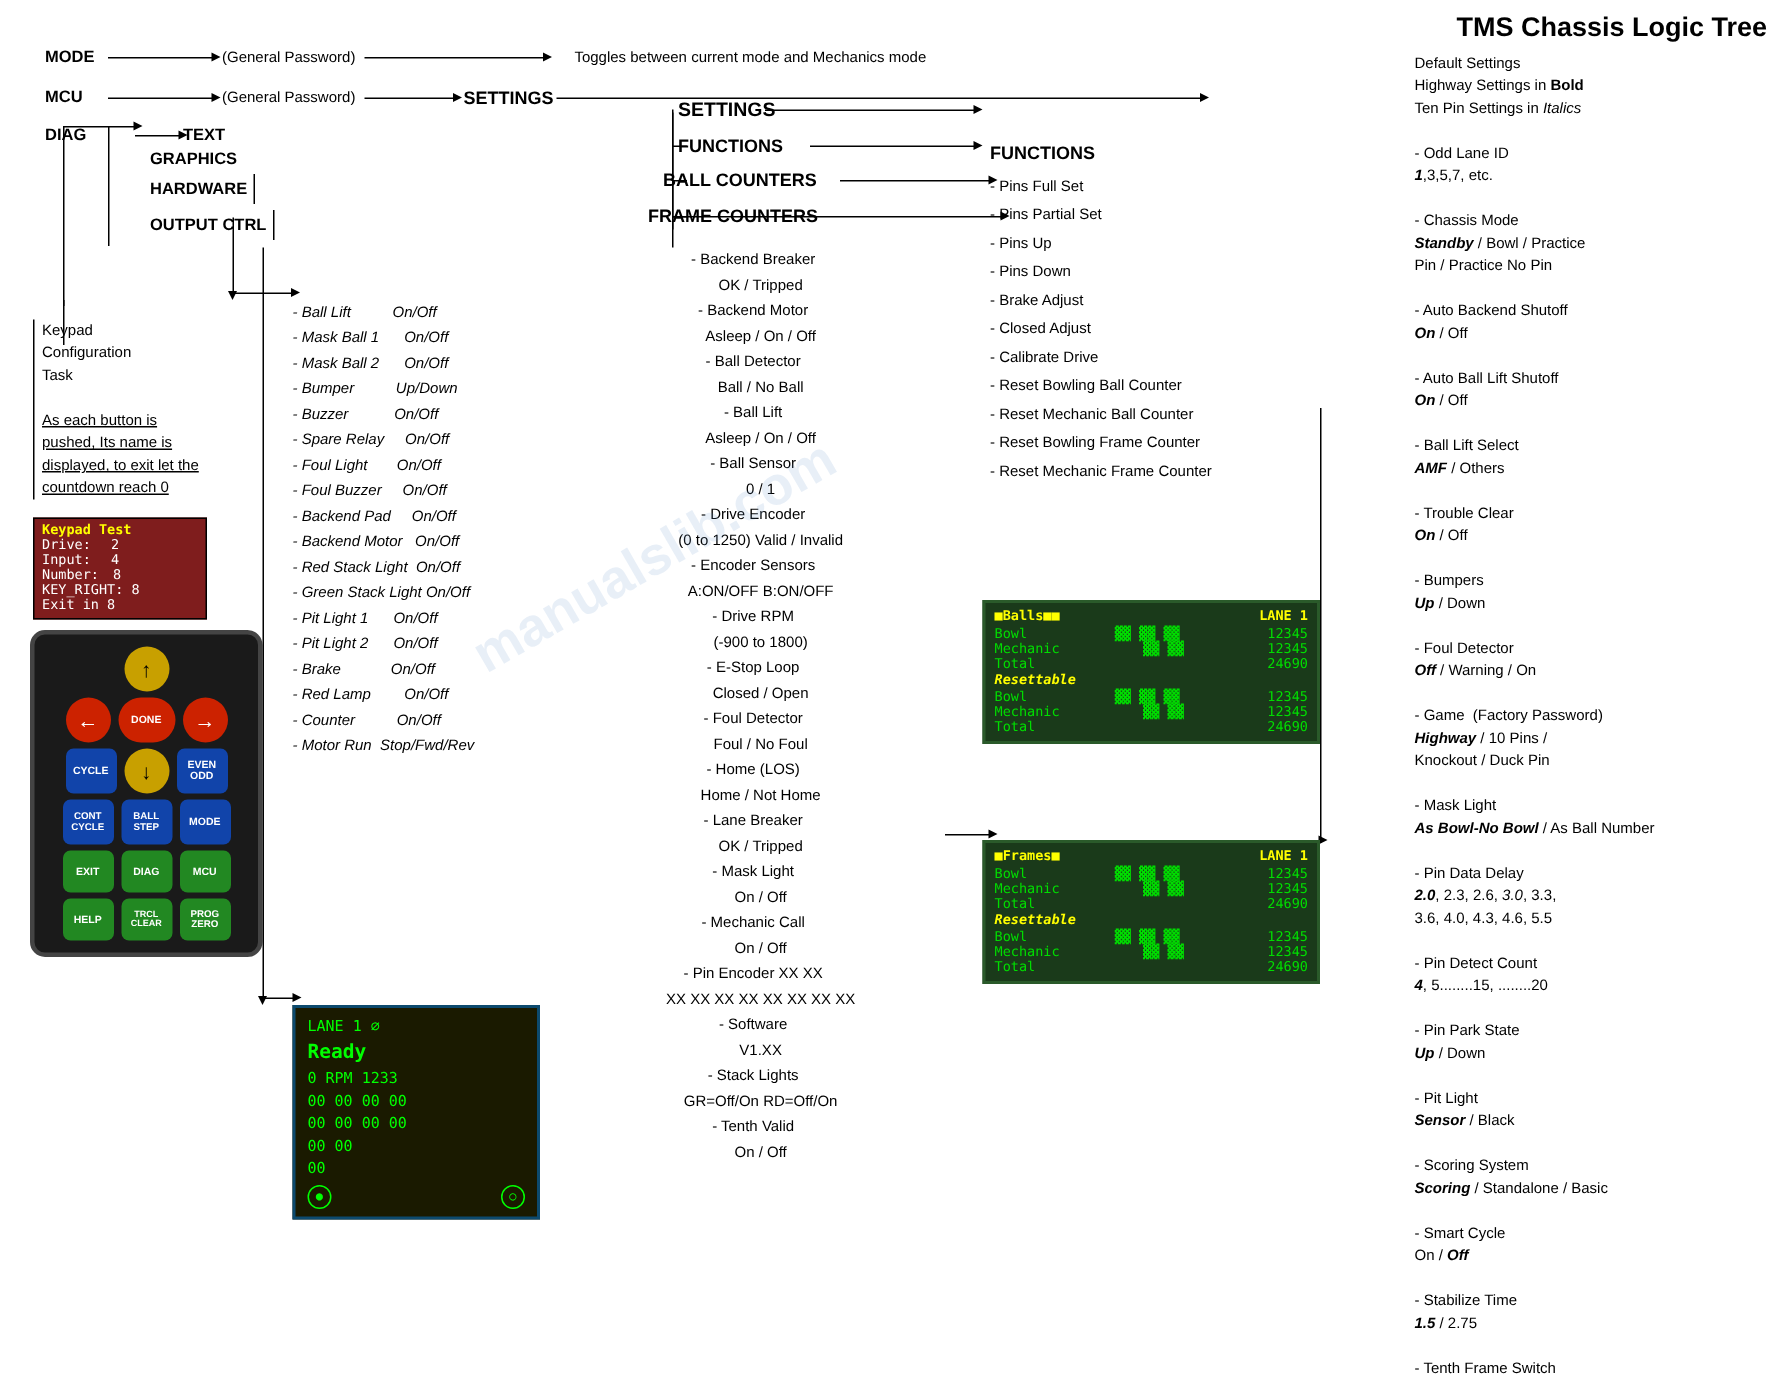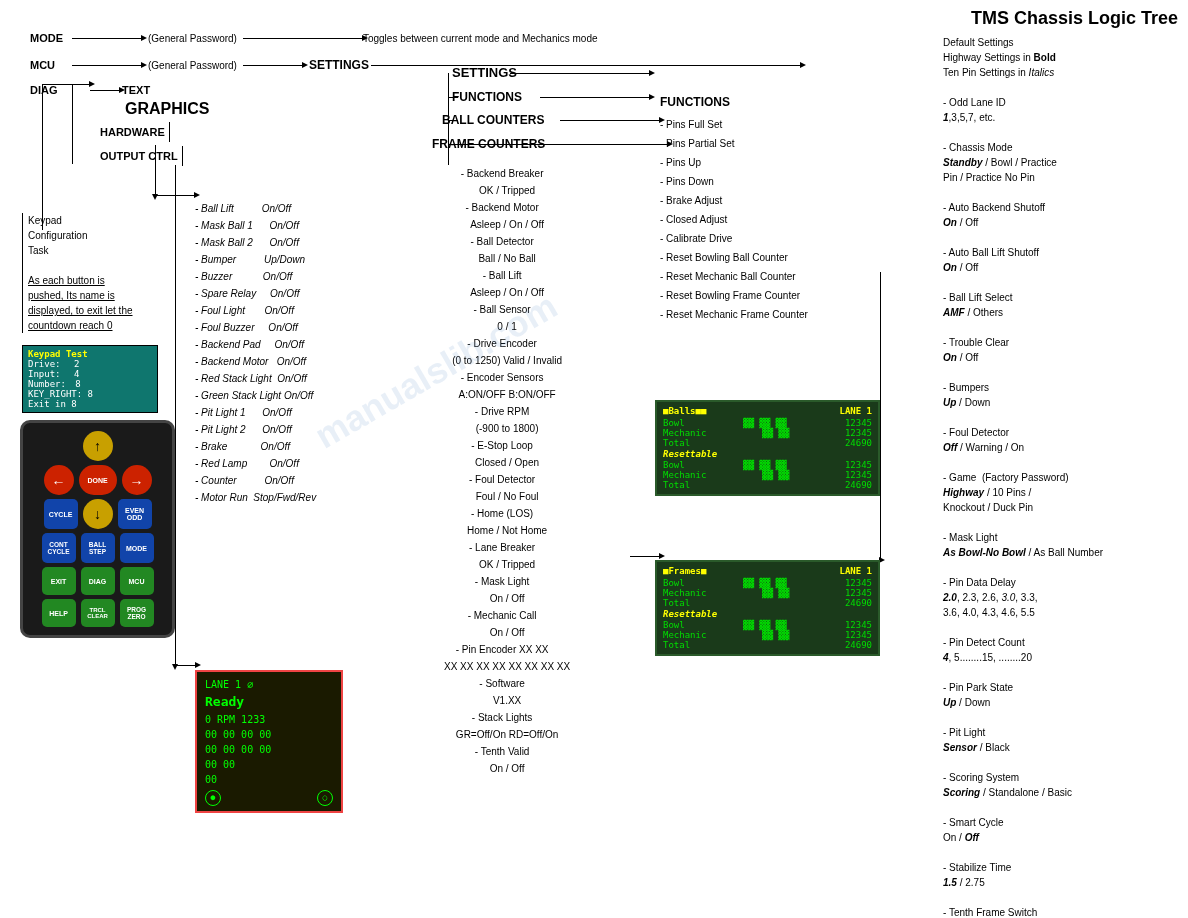--- a/index.html
+++ b/index.html
@@ -55,21 +55,21 @@
   <div style="position:absolute;top:32px;left:30px;display:flex;align-items:center;gap:0;">
     <span style="font-weight:bold;font-size:11px;width:42px;">MODE</span>
     <div style="display:flex;align-items:center;">
       <div style="width:70px;height:1px;background:#000;position:relative;">
         <div style="position:absolute;right:-5px;top:-3px;border-left:6px solid #000;border-top:3px solid transparent;border-bottom:3px solid transparent;"></div>
       </div>
       <span style="font-size:10px;margin:0 6px;">(General Password)</span>
       <div style="width:120px;height:1px;background:#000;position:relative;">
         <div style="position:absolute;right:-5px;top:-3px;border-left:6px solid #000;border-top:3px solid transparent;border-bottom:3px solid transparent;"></div>
       </div>
-      <span style="font-size:10px;margin-left:0;">Toggles between current mode and Mechanics mode</span>
+      <span style="font-size:10px;margin-left:20px;">Toggles between current mode and Mechanics mode</span>
     </div>
   </div>
 
   <div style="position:absolute;top:58px;left:30px;display:flex;align-items:center;">
     <span style="font-weight:bold;font-size:11px;width:42px;">MCU</span>
     <div style="width:70px;height:1px;background:#000;position:relative;">
       <div style="position:absolute;right:-5px;top:-3px;border-left:6px solid #000;border-top:3px solid transparent;border-bottom:3px solid transparent;"></div>
     </div>
     <span style="font-size:10px;margin:0 6px;">(General Password)</span>
     <div style="width:60px;height:1px;background:#000;position:relative;">
@@ -88,21 +88,21 @@
   </div>
 
   <div style="position:absolute;top:84px;left:90px;">
     <div style="display:flex;align-items:center;margin-bottom:4px;">
       <div style="width:30px;height:1px;background:#000;position:relative;margin-right:2px;">
         <div style="position:absolute;right:-5px;top:-3px;border-left:6px solid #000;border-top:3px solid transparent;border-bottom:3px solid transparent;"></div>
       </div>
       <span style="font-weight:bold;font-size:11px;">TEXT</span>
     </div>
     <div style="display:flex;align-items:center;margin-bottom:4px;margin-left:10px;">
-      <span style="font-weight:bold;font-size:16px;margin-left:25px;">GRAPHICS</span>
+      <span style="font-weight:bold;font-size:11px;">GRAPHICS</span>
     </div>
     <div style="display:flex;align-items:center;margin-bottom:4px;margin-left:10px;">
       <span style="font-weight:bold;font-size:11px;">HARDWARE</span>
       <div style="width:1px;height:20px;background:#000;margin-left:4px;"></div>
     </div>
     <div style="display:flex;align-items:center;margin-left:10px;">
       <span style="font-weight:bold;font-size:11px;">OUTPUT CTRL</span>
       <div style="width:1px;height:20px;background:#000;margin-left:4px;"></div>
     </div>
   </div>
@@ -113,21 +113,21 @@
 
   <div style="position:absolute;top:213px;left:22px;font-size:10px;line-height:1.5;border-left:1px solid #000;padding-left:5px;">
     <div>Keypad</div>
     <div>Configuration</div>
     <div>Task</div>
     <br>
     <div style="font-size:10px;max-width:115px;text-decoration:underline;">As each button is pushed, Its name is displayed, to exit let the countdown reach 0</div>
   </div>
 
   <div style="position:absolute;top:345px;left:22px;">
-    <div style="background:#0f766e;border:1px solid #000;padding:3px 5px;font-family:monospace;font-size:9px;color:#fff;width:136px;">
+    <div style="background:#7f1d1d;border:1px solid #000;padding:3px 5px;font-family:monospace;font-size:9px;color:#fff;width:116px;">
       <div style="color:#ffff00;font-weight:bold;">Keypad Test</div>
       <div>Drive:  <span style="margin-left:8px;">2</span></div>
       <div>Input:  <span style="margin-left:8px;">4</span></div>
       <div>Number: <span style="margin-left:4px;">8</span></div>
       <div>KEY_RIGHT: 8</div>
       <div>Exit in 8</div>
     </div>
   </div>
 
   <div style="position:absolute;top:420px;left:20px;background:#1a1a1a;border:3px solid #444;border-radius:10px;padding:8px;width:155px;">
@@ -160,21 +160,21 @@
       <div style="width:34px;height:28px;border-radius:5px;background:#228822;display:flex;align-items:center;justify-content:center;color:#fff;font-size:7px;font-weight:bold;">MCU</div>
     </div>
 
     <div style="display:flex;justify-content:center;gap:5px;">
       <div style="width:34px;height:28px;border-radius:5px;background:#228822;display:flex;align-items:center;justify-content:center;color:#fff;font-size:7px;font-weight:bold;">HELP</div>
       <div style="width:34px;height:28px;border-radius:5px;background:#228822;display:flex;align-items:center;justify-content:center;color:#fff;font-size:6px;font-weight:bold;text-align:center;">TRCL CLEAR</div>
       <div style="width:34px;height:28px;border-radius:5px;background:#228822;display:flex;align-items:center;justify-content:center;color:#fff;font-size:6.5px;font-weight:bold;text-align:center;">PROG ZERO</div>
     </div>
   </div>
 
-  <div style="position:absolute;top:670px;left:195px;background:#1a1a00;border:2px solid #ef4444;padding:5px 8px;font-family:monospace;font-size:10px;color:#00ff00;width:148px;line-height:1.5;">
+  <div style="position:absolute;top:670px;left:195px;background:#1a1a00;border:2px solid #0c4a6e;padding:5px 8px;font-family:monospace;font-size:10px;color:#00ff00;width:165px;line-height:1.5;">
     <div style="display:flex;justify-content:space-between;">
       <span>LANE  1  ∅</span>
     </div>
     <div style="font-size:13px;font-weight:bold;">Ready</div>
     <div>0 RPM    1233</div>
     <div>00 00 00 00</div>
     <div>00 00 00 00</div>
     <div>  00 00</div>
     <div>    00</div>
     <div style="display:flex;justify-content:space-between;margin-top:3px;">

